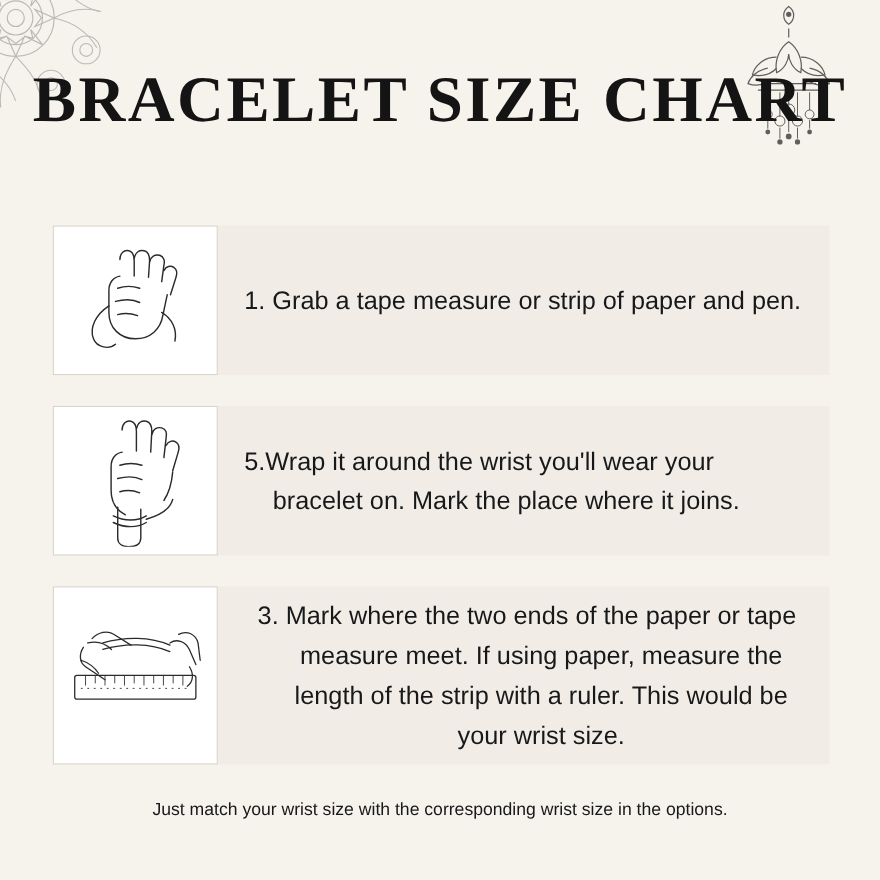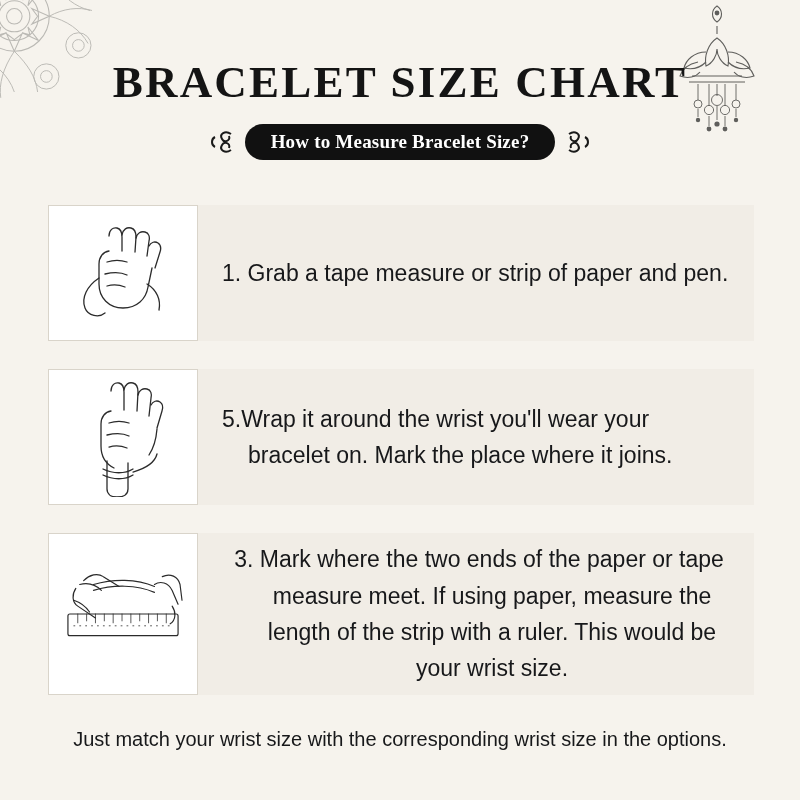--- a/index.html
+++ b/index.html
@@ -45,21 +45,21 @@
   }
 
   
   .title {
     position: absolute;
     top: 56px;
     left: 0;
     width: 800px;
     text-align: center;
     font-family: "Liberation Serif", serif;
-    font-size: 45px;
+    font-size: 59px;
     letter-spacing: 2.2px;
     color: #141414;
     font-weight: 700;
   }
 
   
   .subtitle-row {
     position: absolute;
     top: 124px;
     left: 0;
@@ -132,21 +132,21 @@
     text-indent: -26px;
   }
 
   
   .footer {
     position: absolute;
     left: 0;
     top: 728px;
     width: 800px;
     text-align: center;
-    font-size: 20px;
+    font-size: 16px;
     color: #17181a;
     font-family: "Liberation Sans", sans-serif;
   }
 
   svg { display: block; }
 </style>
 </head>
 <body>
 
 <div class="page">
@@ -220,37 +220,20 @@
         <path d="M55 84 v 12"></path>
           <circle cx="55" cy="100" r="5.5"></circle>
         <path d="M55 106 v 14"></path>
           <circle cx="55" cy="124" r="2.6" fill="#3a3a38" stroke="none"></circle>
       </g>
     </svg>
   </div>
 
   <div class="title">BRACELET SIZE CHART</div>
 
-  <div class="subtitle-row">
-    <span class="flourish">
-      <svg viewBox="0 0 26 28" width="26" height="28" fill="none" stroke="#1a1a1a" stroke-width="2">
-        <path d="M23 6 c -6 -4 -12 0 -9 5 c 2 4 9 2 7 -3"></path>
-        <path d="M23 22 c -6 4 -12 0 -9 -5 c 2 -4 9 -2 7 3"></path>
-        <path d="M7 9 c -4 2 -4 8 0 10"></path>
-      </svg>
-    </span>
-    <span class="pill">How to Measure Bracelet Size?</span>
-    <span class="flourish">
-      <svg viewBox="0 0 26 28" width="26" height="28" fill="none" stroke="#1a1a1a" stroke-width="2">
-        <path d="M3 6 c 6 -4 12 0 9 5 c -2 4 -9 2 -7 -3"></path>
-        <path d="M3 22 c 6 4 12 0 9 -5 c -2 -4 -9 -2 -7 3"></path>
-        <path d="M19 9 c 4 2 4 8 0 10"></path>
-      </svg>
-    </span>
-  </div>
 
   <div class="steps">
 
     <div class="step s1">
       <div class="thumb">
         <svg viewBox="0 0 120 110" width="120" height="110" fill="none" stroke="#2b2b2b" stroke-width="1.3" stroke-linecap="round">
           <path d="M46 18 c 0 -6 4 -9 8 -8 c 4 1 5 5 5 9 l 0 14"></path>
           <path d="M59 17 c 1 -6 5 -8 9 -7 c 4 1 5 5 5 9 l -1 15"></path>
           <path d="M73 20 c 1 -5 5 -7 9 -6 c 4 1 5 5 4 9 l -2 15"></path>
           <path d="M86 28 c 2 -4 6 -5 9 -3 c 3 2 3 6 2 9 l -5 16"></path>

